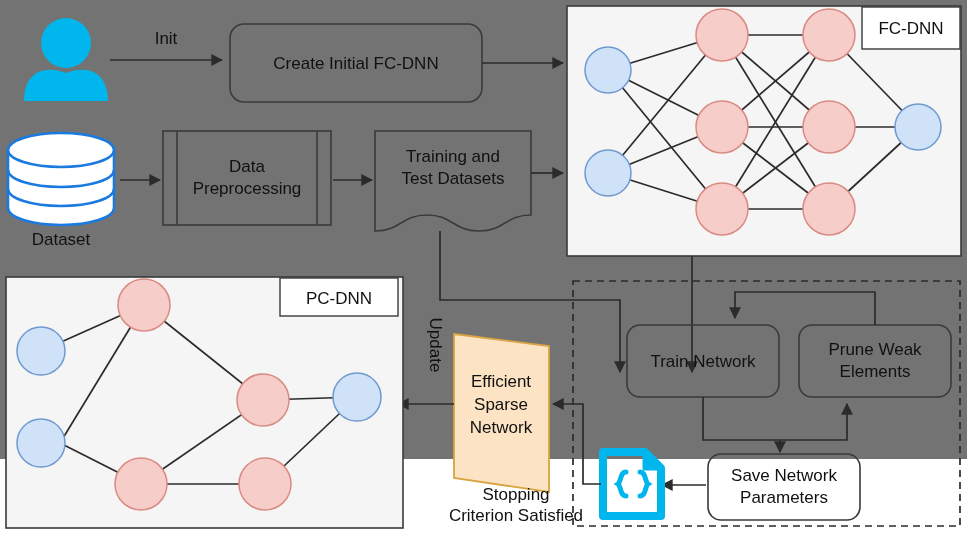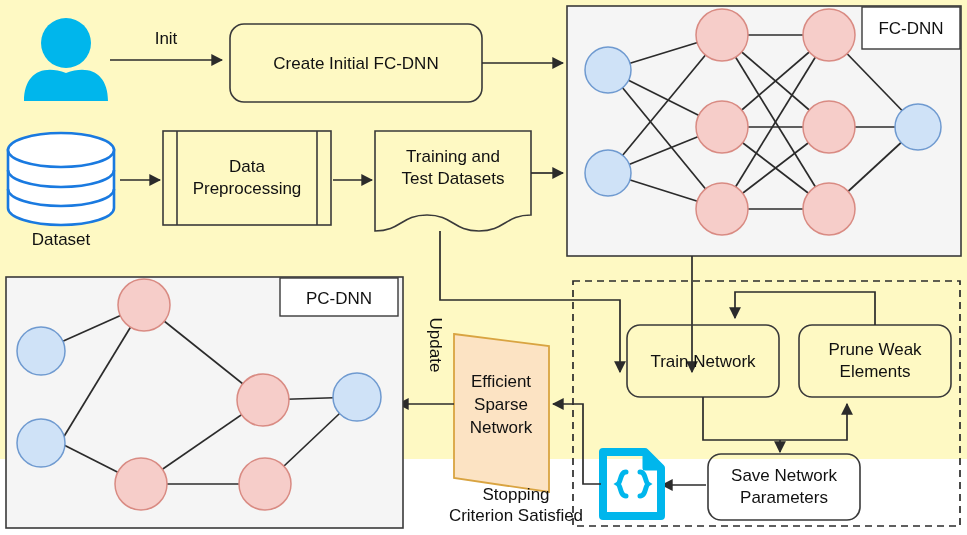--- a/index.html
+++ b/index.html
@@ -1,21 +1,21 @@
 <!DOCTYPE html>
 <html><head>
 <meta charset="utf-8">
 <title>DNN Pruning Workflow Diagram</title>
 <style>
   html,body{margin:0;padding:0;background:#ffffff;}
   body{
     width:967px;height:535px;overflow:hidden;
     font-family:"Liberation Sans","DejaVu Sans",sans-serif;
   }
-  #stage{position:relative;width:967px;height:459px;background:#fef9c3;}
+  #stage{position:relative;width:967px;height:459px;background:#737373;}
   svg#diagram{position:absolute;left:0;top:0;width:967px;height:535px;}
   .shape-fill-white{fill:#ffffff;}
   .shape-stroke{stroke:#3a3a3a;stroke-width:1.6;fill:none;}
   .panel{fill:#f5f5f5;stroke:#3a3a3a;stroke-width:1.6;}
   .labelbox{fill:#ffffff;stroke:#3a3a3a;stroke-width:1.4;}
   .nodeblue{fill:#cfe2f7;stroke:#6f9ad0;stroke-width:1.5;}
   .nodered{fill:#f6cdc9;stroke:#d98b83;stroke-width:1.5;}
   .edge{stroke:#2b2b2b;stroke-width:1.7;fill:none;}
   .flow{stroke:#2b2b2b;stroke-width:1.7;fill:none;}
   .dashedbox{fill:none;stroke:#2b2b2b;stroke-width:1.7;stroke-dasharray:7 5;}

